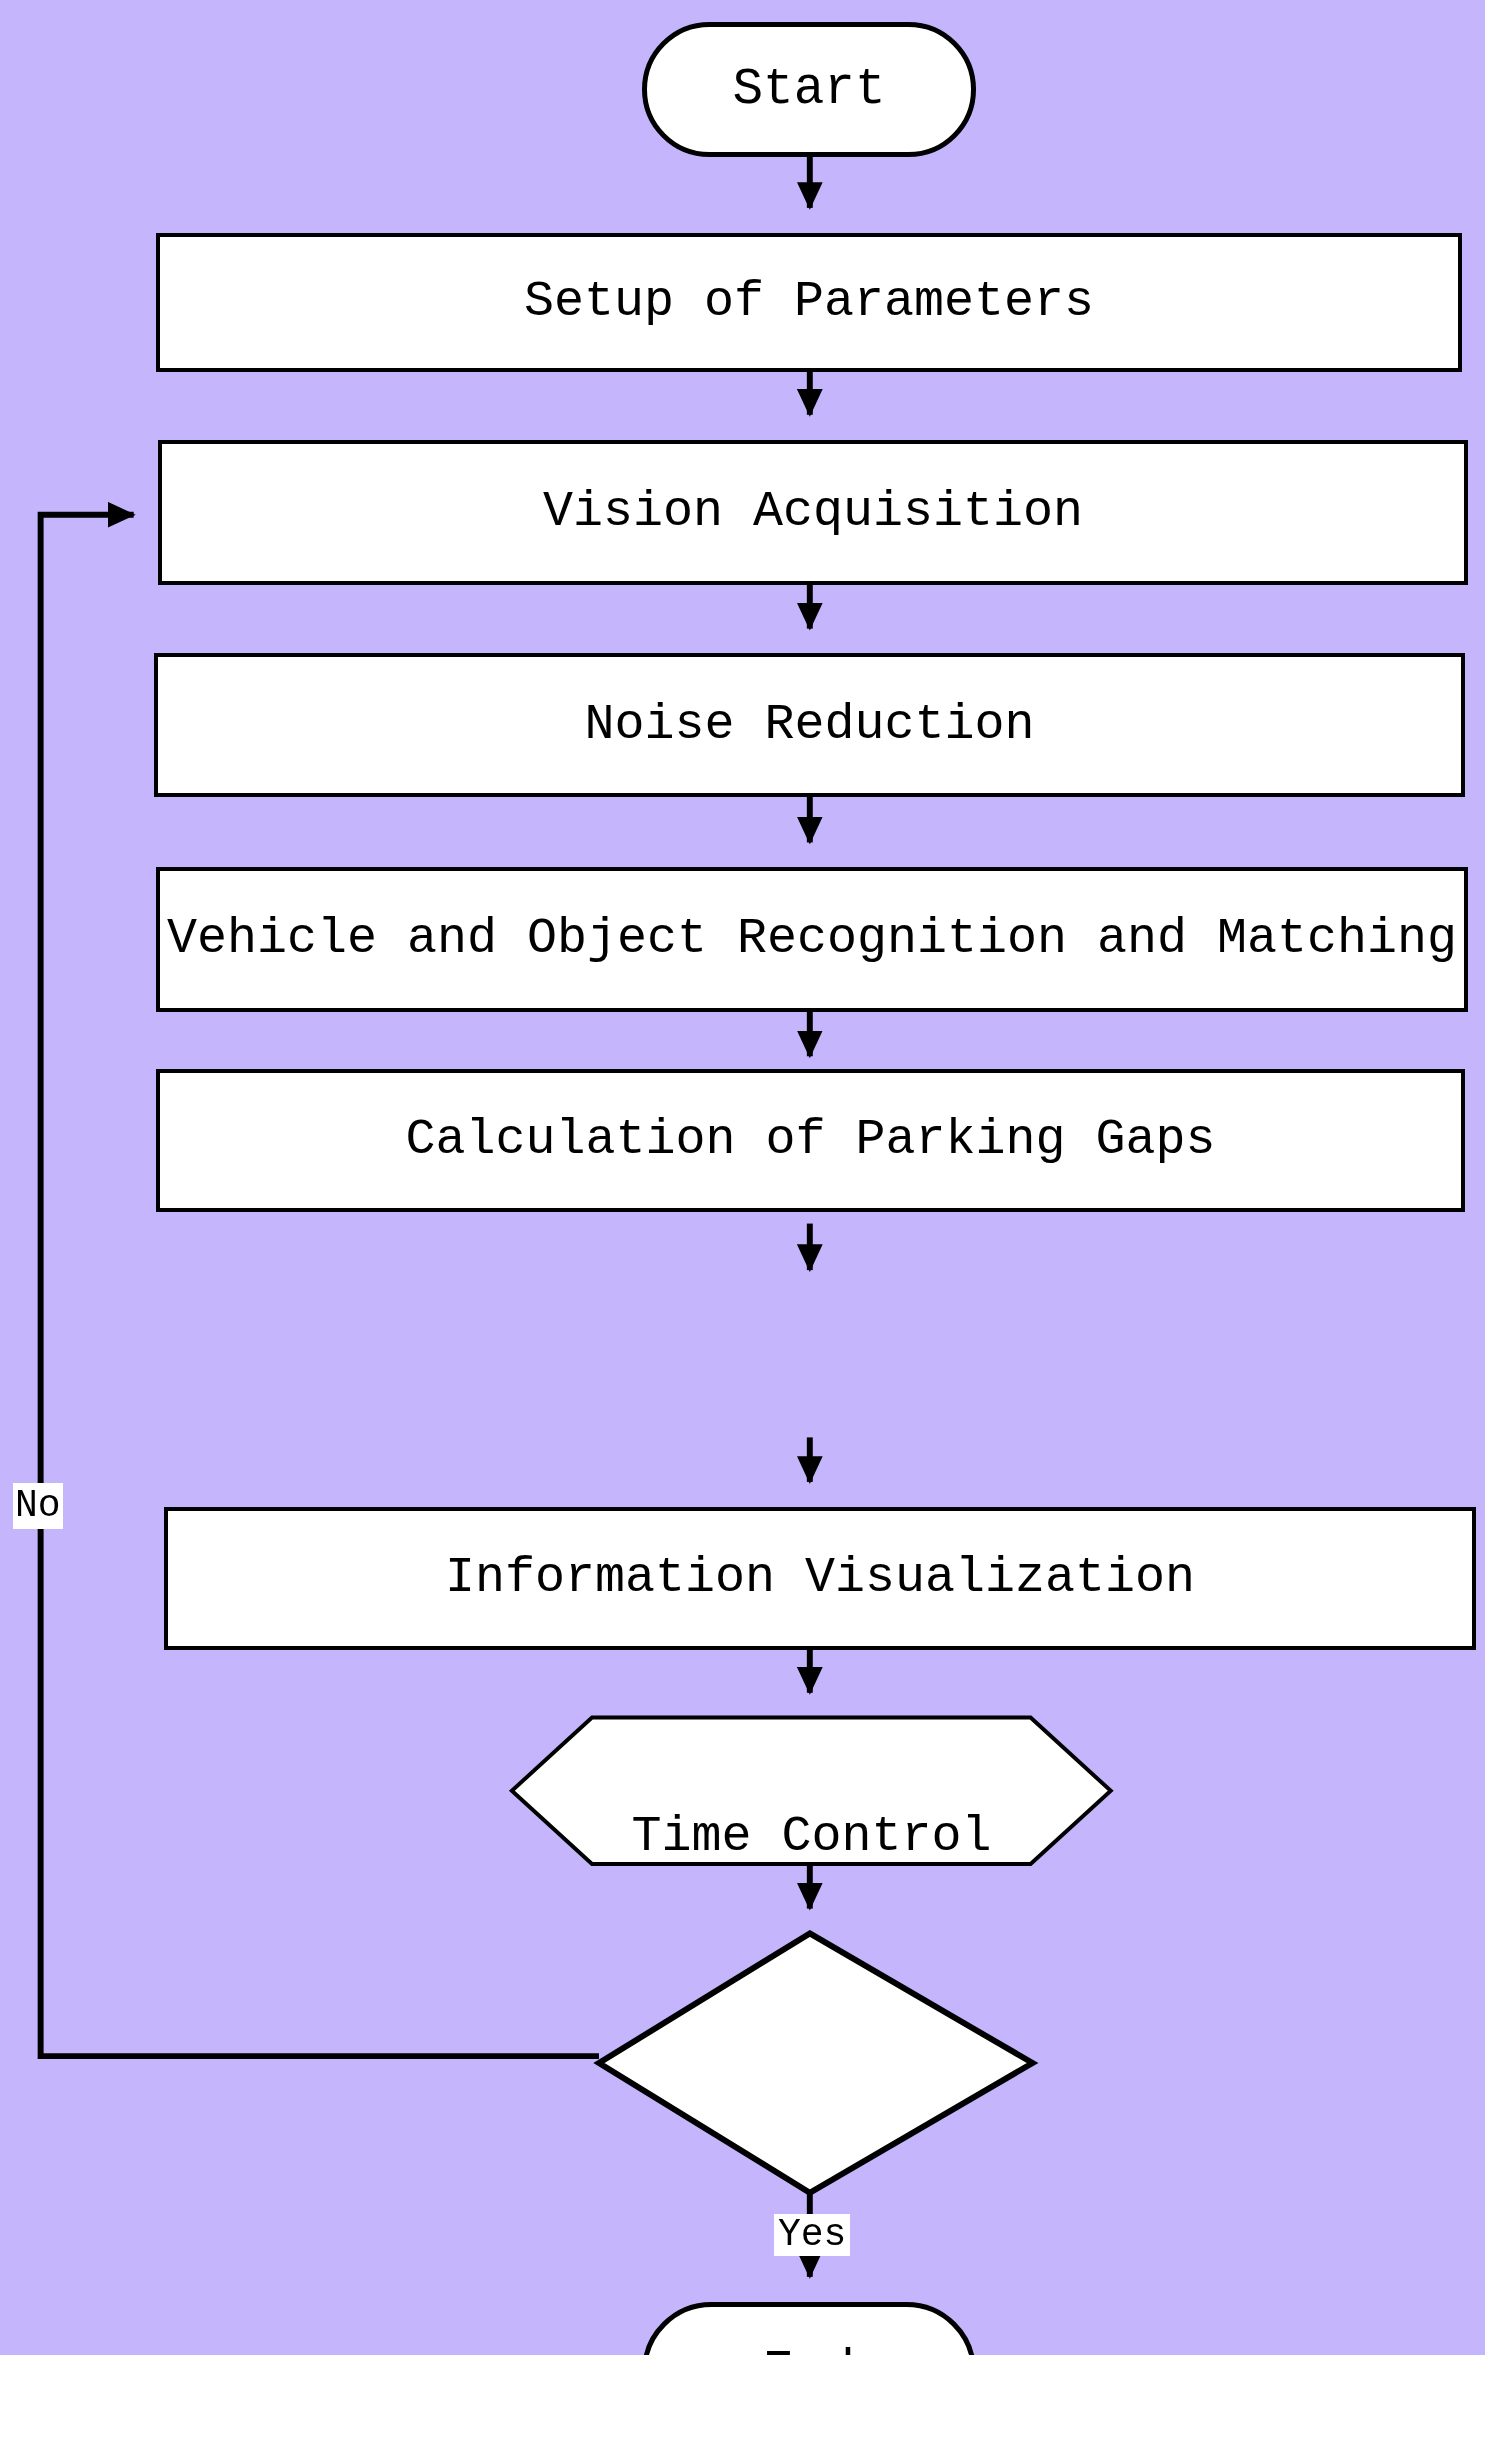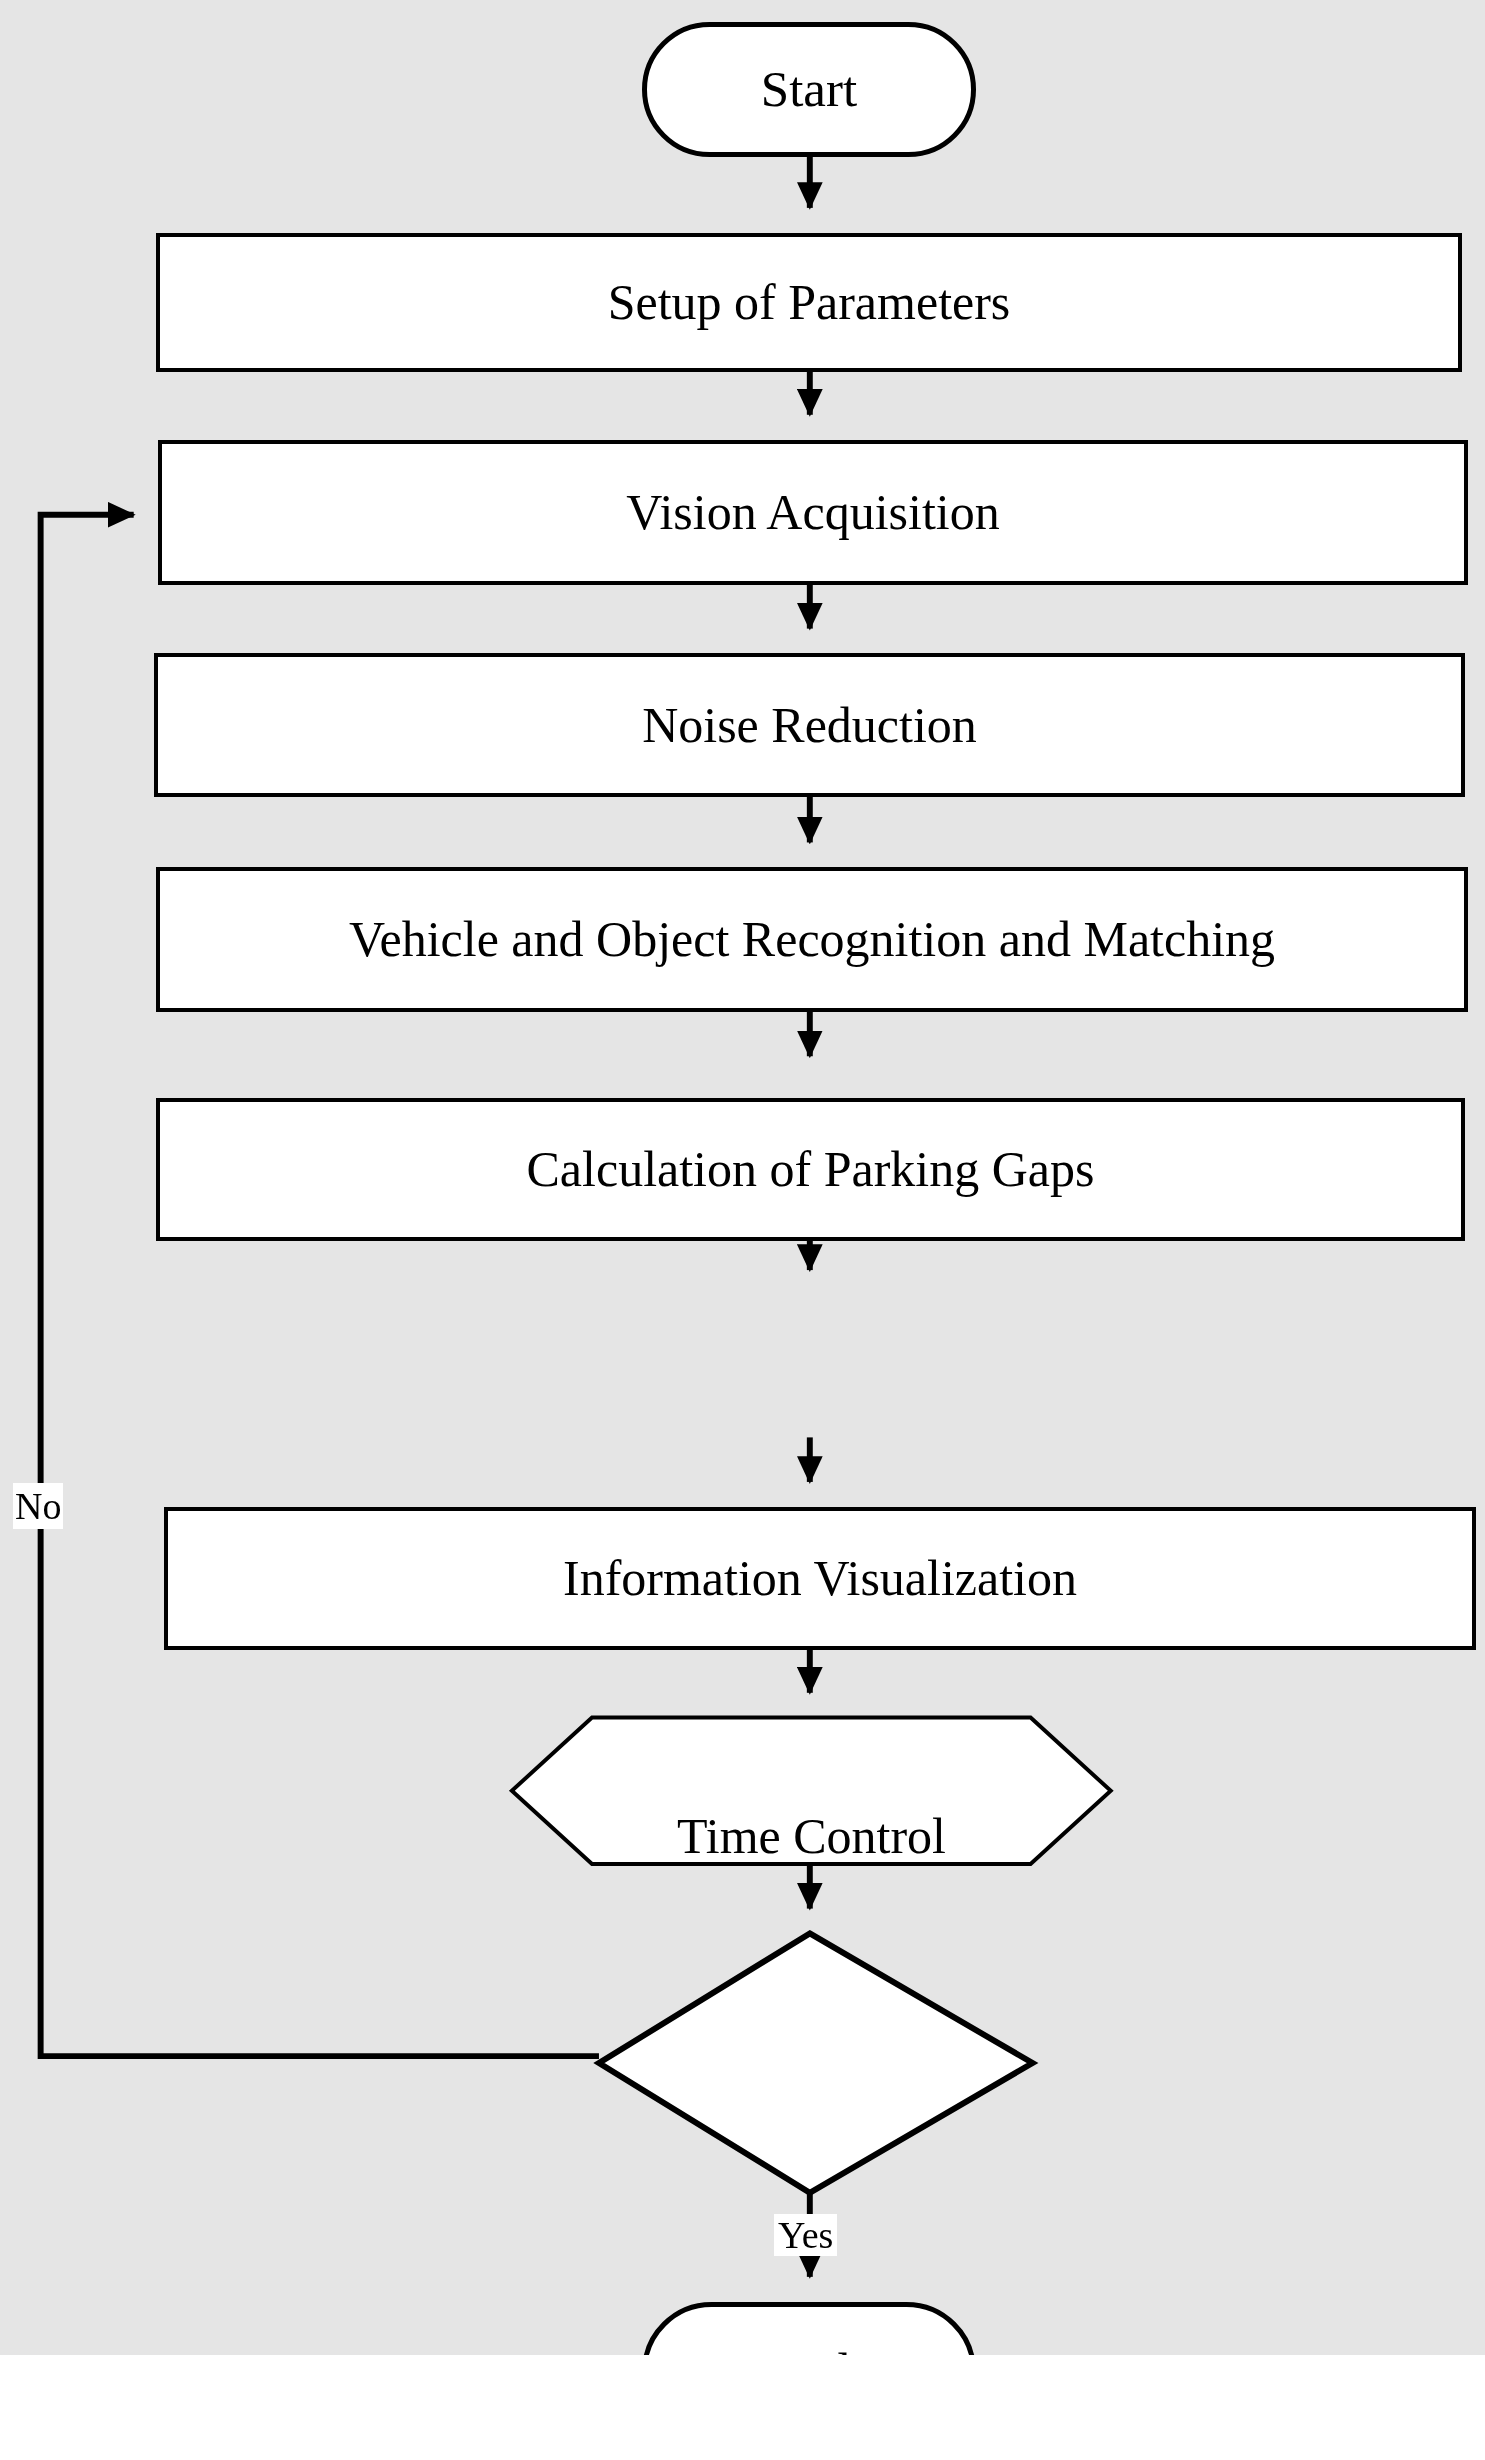--- a/index.html
+++ b/index.html
@@ -5,23 +5,23 @@
 <style>
   html, body {
     margin: 0;
     padding: 0;
     background: #ffffff;
   }
   #canvas {
     position: relative;
     width: 1485px;
     height: 2355px;
-    background: #e5e5e5;
+    background: #c4b5fd;
     overflow: hidden;
-    font-family: Liberation Serif, serif;
+    font-family: Liberation Mono, monospace;
   }
   #edges {
     position: absolute;
     left: 0;
     top: 0;
     width: 1485px;
     height: 2460px;
   }
   .node {
     position: absolute;
@@ -128,21 +128,21 @@
   </div>
 
   <div class="node process" style="left:154px; top:653px; width:1311px; height:144px;">
     <span class="label">Noise Reduction</span>
   </div>
 
   <div class="node process" style="left:156px; top:867px; width:1312px; height:145px;">
     <span class="label">Vehicle and Object Recognition and Matching</span>
   </div>
 
-  <div class="node process" style="left:156px; top:1098px; width:1309px; height:143px;">
+  <div class="node process" style="left:156px; top:1069px; width:1309px; height:143px;">
     <span class="label">Calculation of Parking Gaps</span>
   </div>
 
 
   <div class="node process" style="left:164px; top:1507px; width:1312px; height:143px;">
     <span class="label">Information Visualization</span>
   </div>
 
   <div class="shape-text" style="left:512px; top:1718px; width:599px; height:147px;">
     <span class="label">Time Control</span>

